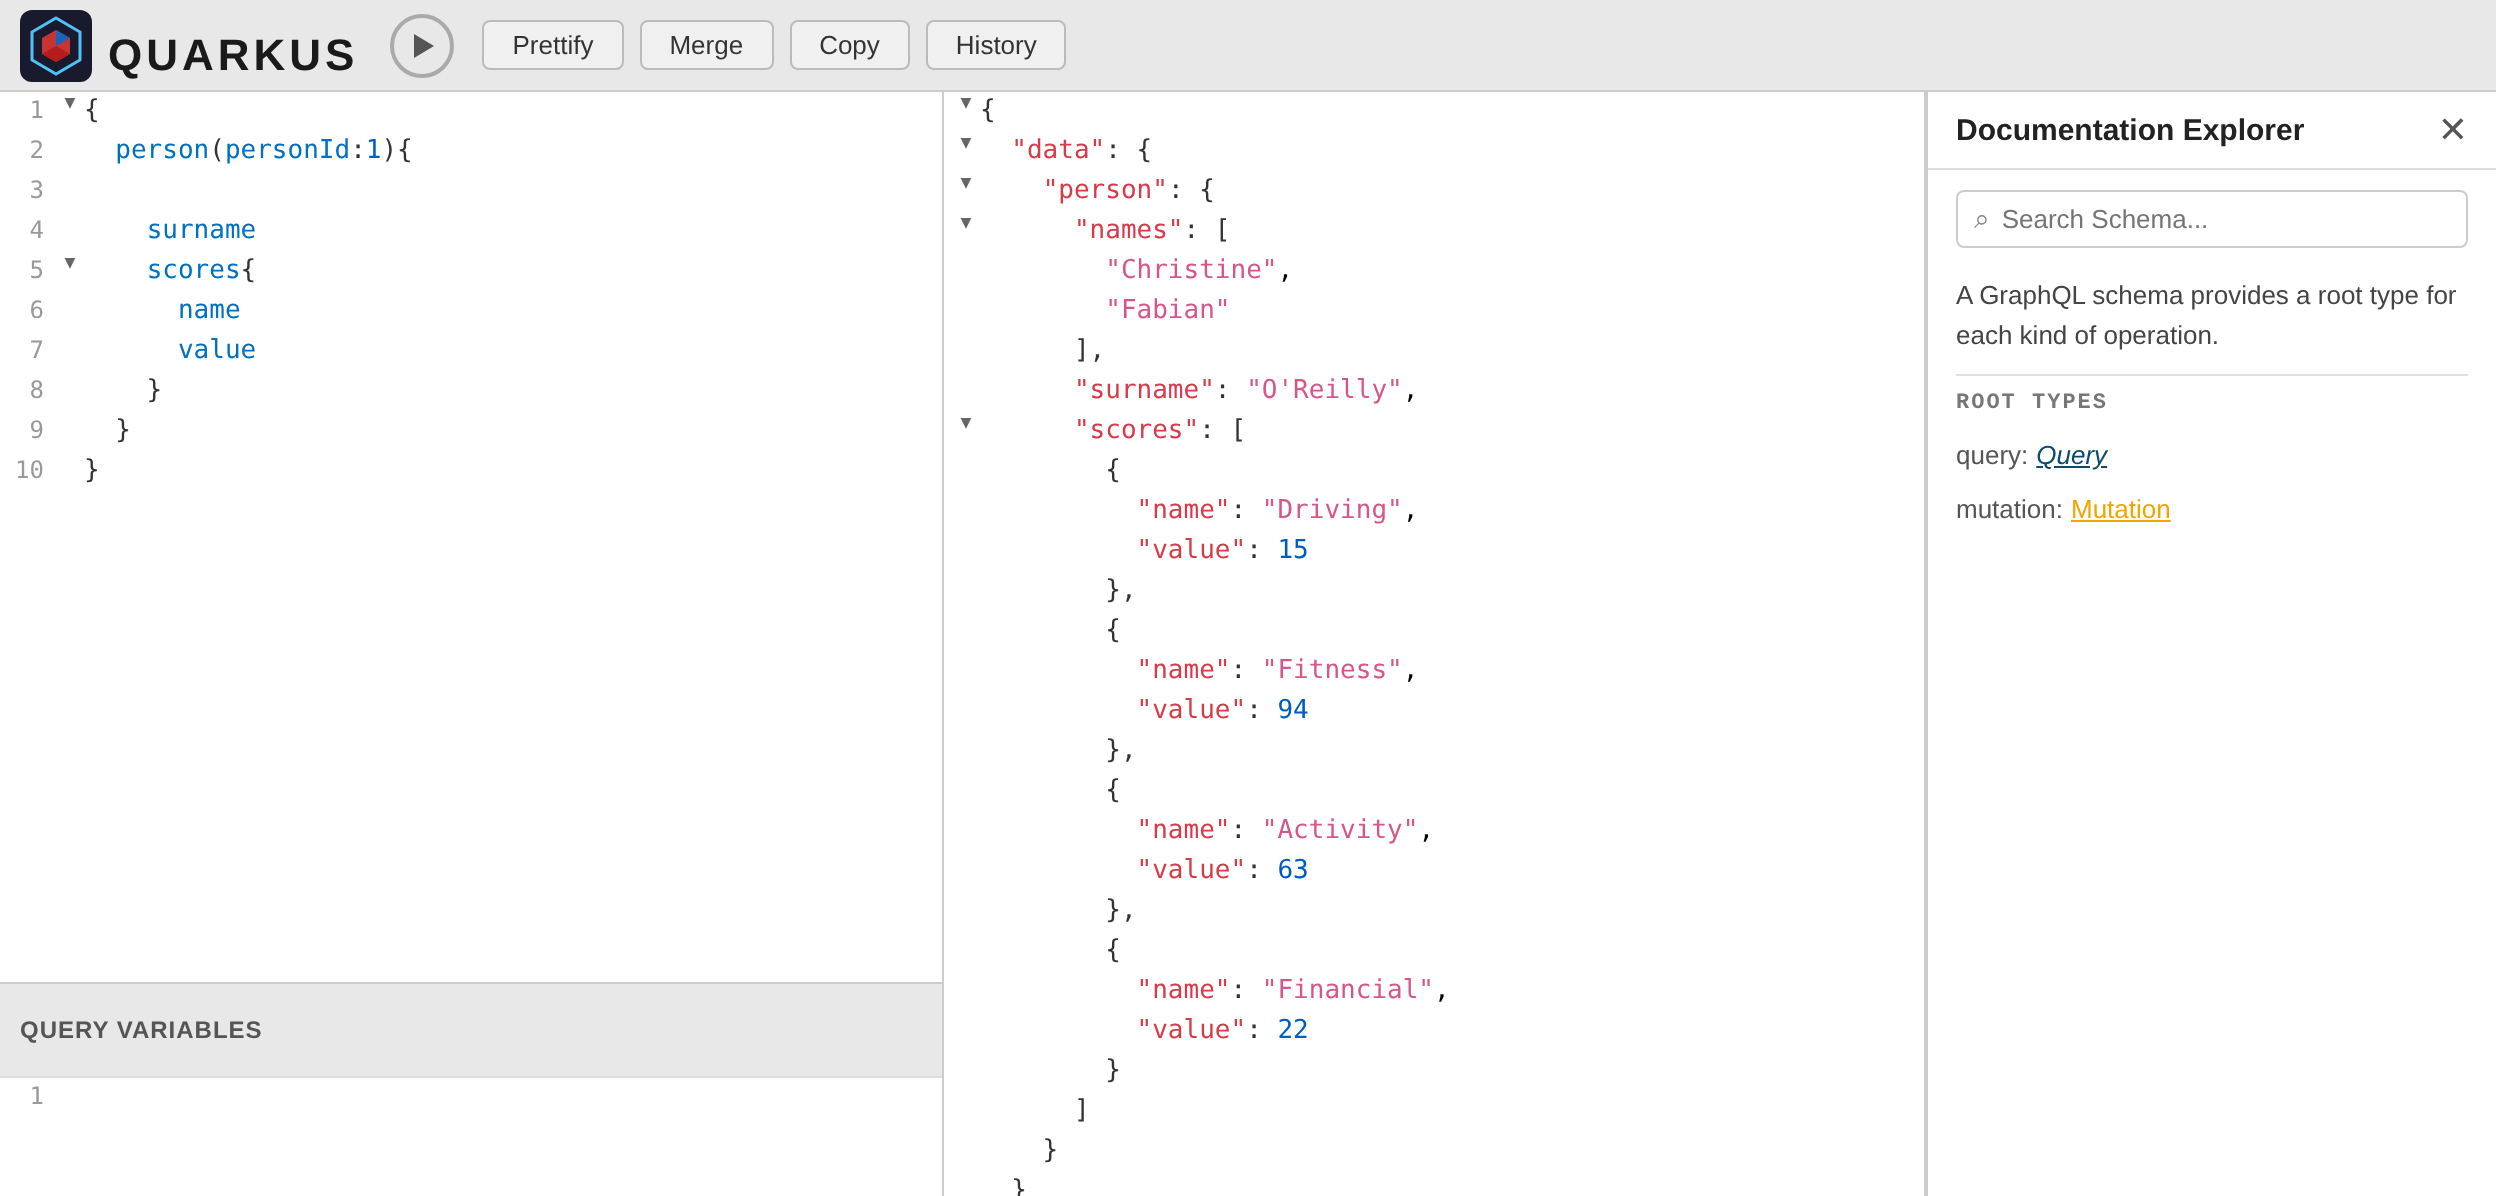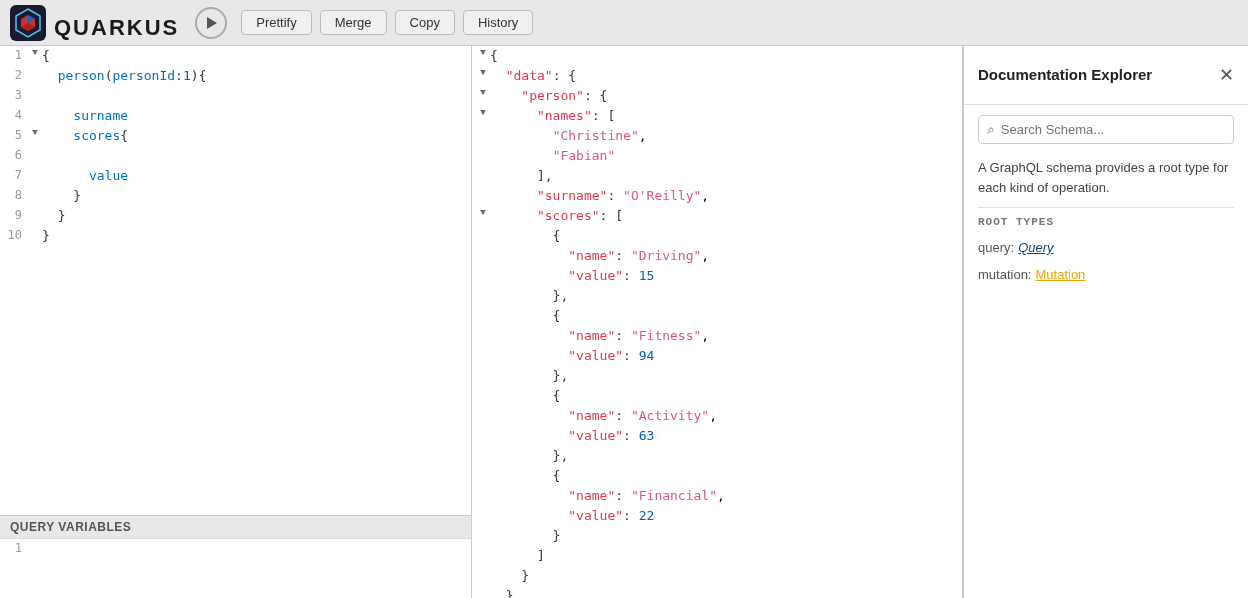--- a/index.html
+++ b/index.html
@@ -104,21 +104,21 @@
       color: #666;
       cursor: pointer;
     }
     .line-content {
       flex: 1;
       white-space: pre;
     }
     .query-vars-header {
       background: #e8e8e8;
       border-top: 1px solid #ccc;
-      padding: 4px 10px;
+      padding: 16px 10px;
       font-size: 12px;
       color: #555;
       font-weight: 600;
       letter-spacing: 0.5px;
     }
     .query-vars-area {
       height: 60px;
       background: #fff;
       border-top: 1px solid #ddd;
       display: flex;
@@ -173,22 +173,23 @@
     .doc-panel {
       width: 285px;
       flex-shrink: 0;
       background: #fff;
       display: flex;
       flex-direction: column;
       border-left: 1px solid #ccc;
     }
     .doc-header {
       display: flex;
+      align-items: center;
       justify-content: space-between;
-      padding: 20px 14px;
+      padding: 10px 14px;
       border-bottom: 1px solid #ddd;
       gap: 13px;
     }
     .doc-title {
       font-size: 15px;
       font-weight: 600;
       color: #222;
     }
     .doc-close {
       cursor: pointer;
@@ -308,20 +309,21 @@
         <span class="line-num">5</span>
         <span class="line-gutter">
             <span class="collapse-arrow">▼</span>
           </span>
         <span class="line-content">    <span class="keyword-blue">scores</span><span class="brace">{</span></span>
       </div>
 
       <div class="code-line">
         <span class="line-num">6</span>
         <span class="line-gutter"></span>
+        <span class="line-content">      <span class="keyword-blue">name</span></span>
       </div>
 
       <div class="code-line">
         <span class="line-num">7</span>
         <span class="line-gutter"></span>
         <span class="line-content">      <span class="keyword-blue">value</span></span>
       </div>
 
       <div class="code-line">
         <span class="line-num">8</span>

